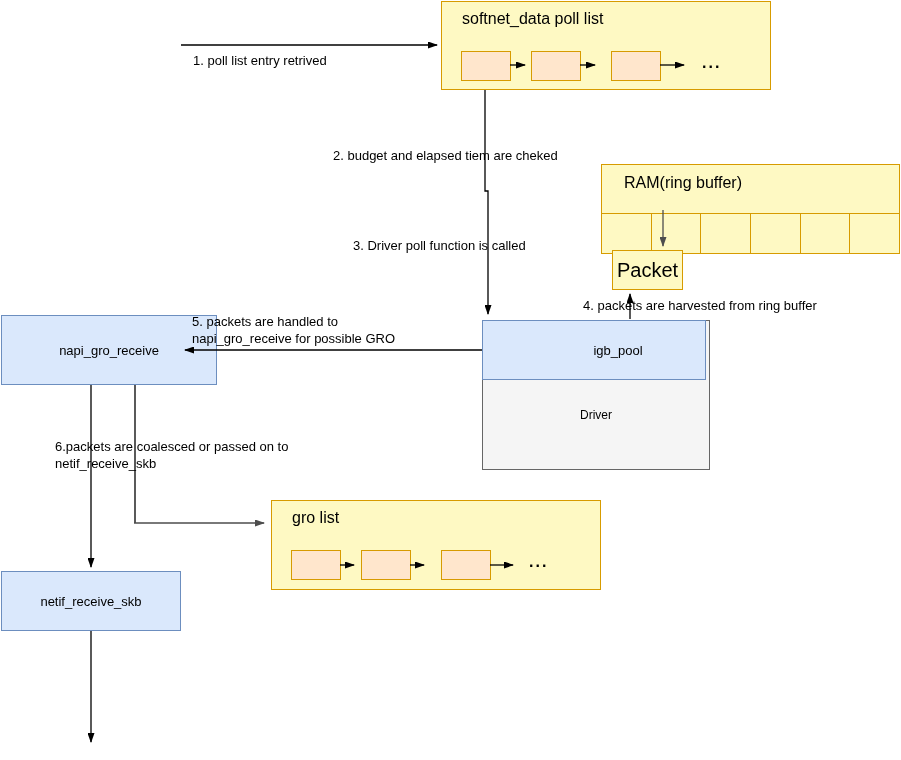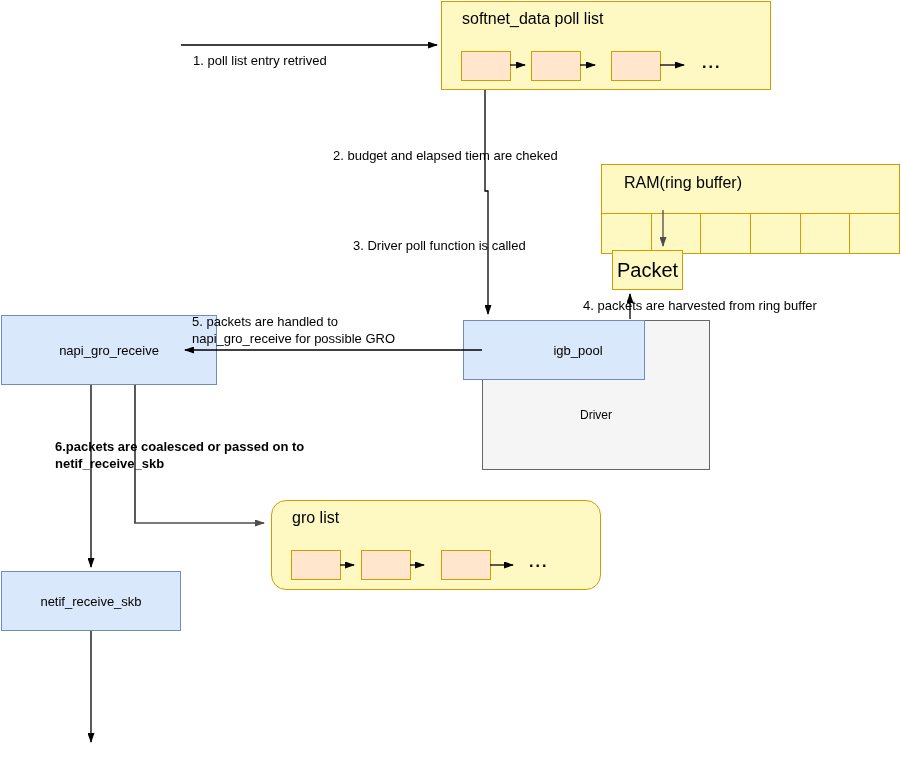--- a/index.html
+++ b/index.html
@@ -70,49 +70,49 @@
       <div class="ram-cell"></div>
       <div class="ram-cell"></div>
       <div class="ram-cell"></div>
     </div>
   </div>
 
   <div class="node orange" style="left:612px;top:250px;width:71px;height:40px;font-size:20px;">
     <span>Packet</span>
   </div>
 
-  <div class="node blue" style="left:463px;top:320px;width:182px;height:60px;padding-left:48px;">
+  <div class="node blue" style="left:482px;top:320px;width:224px;height:60px;padding-left:48px;">
     <span>igb_pool</span>
   </div>
 
   <div class="node blue" style="left:1px;top:315px;width:216px;height:70px;">
     <span>napi_gro_receive</span>
   </div>
 
-  <div class="container-box orange" style="left:271px;top:500px;width:330px;height:90px;border-radius:15px;">
+  <div class="container-box orange" style="left:271px;top:500px;width:330px;height:90px;">
     <div class="container-title">gro list</div>
     <div class="link-rect" style="left:19px;"></div>
     <div class="link-rect" style="left:89px;"></div>
     <div class="link-rect" style="left:169px;"></div>
     <div class="dots" style="left:257px;top:46px;">...</div>
   </div>
 
   <div class="node blue" style="left:1px;top:571px;width:180px;height:60px;">
     <span>netif_receive_skb</span>
   </div>
 
   <div class="edge-label" style="left:193px;top:18px;margin-top:34px;">1. poll list entry retrived</div>
   <div class="edge-label" style="left:333px;top:147px;">2. budget and elapsed tiem are cheked</div>
   <div class="edge-label" style="left:353px;top:237px;">3. Driver poll function is called</div>
   <div class="edge-label" style="left:583px;top:297px;">4. packets are harvested from ring buffer</div>
   <div class="edge-label" style="left:192px;top:313px;">
     <div>5. packets are handled to</div>
     <div>napi_gro_receive for possible GRO</div>
   </div>
-  <div class="edge-label" style="left:55px;top:438px;font-weight:bold;">
+  <div class="edge-label" style="left:55px;top:438px;">
     <div>6.packets are coalesced or passed on to</div>
     <div>netif_receive_skb</div>
   </div>
 
   <svg id="edges" width="901" height="760" viewBox="0 0 901 760">
     <defs>
       <marker id="arrB" markerWidth="10" markerHeight="7" refX="9" refY="3.5" orient="auto" markerUnits="userSpaceOnUse">
         <path d="M0,0 L10,3.5 L0,7 Z" fill="#000000"></path>
       </marker>
       <marker id="arrG" markerWidth="10" markerHeight="7" refX="9" refY="3.5" orient="auto" markerUnits="userSpaceOnUse">

